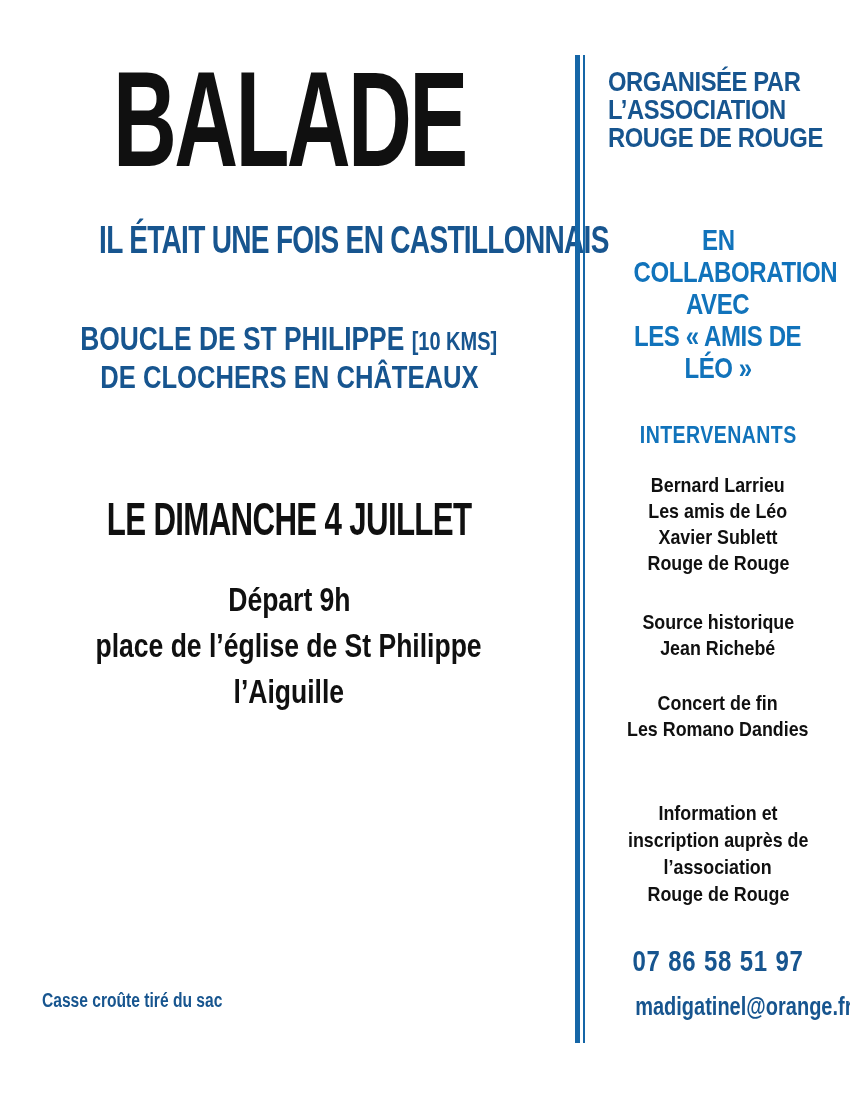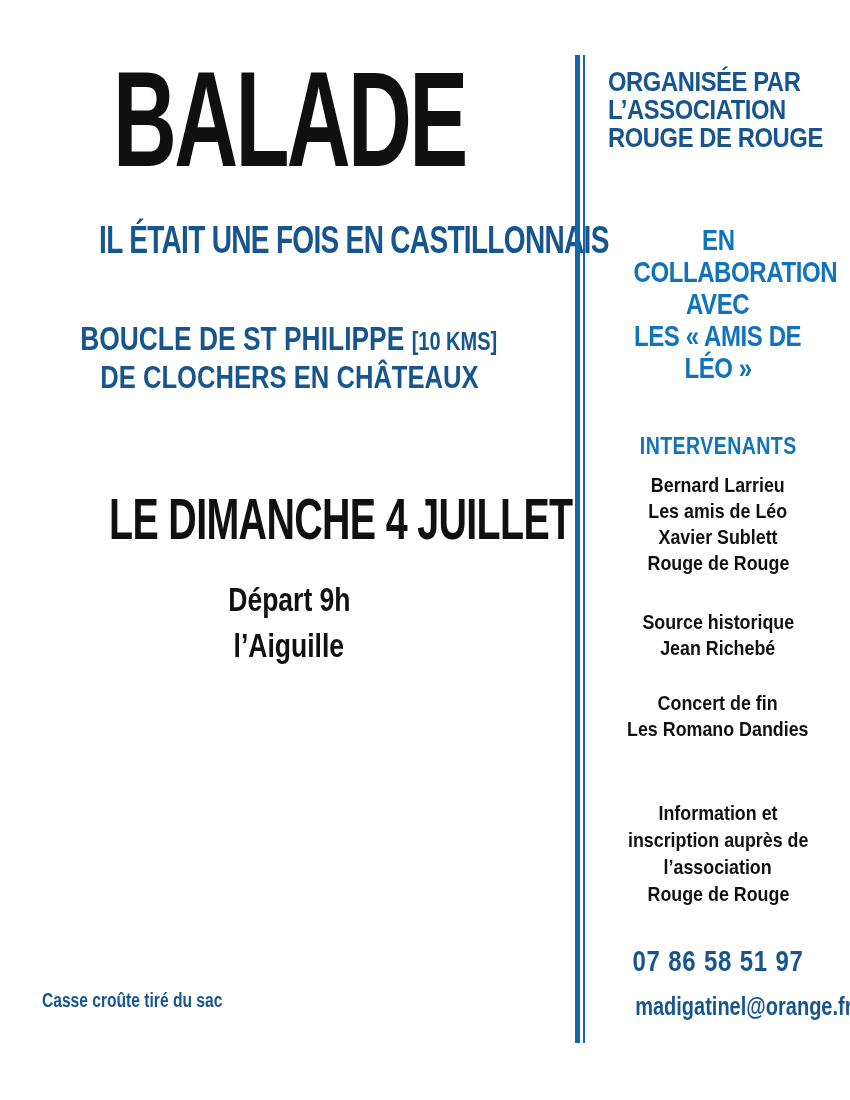--- a/index.html
+++ b/index.html
@@ -32,34 +32,34 @@
   .sx85{transform:scaleX(.85);}
 
   .navy{color:var(--navy);text-align:center;}
   .blue{color:var(--blue);}
   .ink{color:var(--ink);}
   .title{top:48px;width:578px;font-size:136px;line-height:142px;letter-spacing:-4px;}
   .subtitle{top:218px;width:578px;font-size:39px;line-height:44px;letter-spacing:-1px;}
   .route1{top:320px;width:578px;font-size:33px;line-height:38px;}
   .route-dist{font-size:25px;}
   .route2{top:358px;width:578px;font-size:32px;line-height:38px;}
-  .date-line{top:490px;width:578px;font-size:58px;line-height:58px;letter-spacing:-1px;}
+  .date-line{top:490px;width:578px;font-size:46px;line-height:58px;letter-spacing:-1px;}
   .departure{top:576px;width:578px;font-size:34px;line-height:46px;}
   .participation{top:895px;left:42px;font-size:29px;}
   .meal{top:945px;left:42px;font-size:20px;margin-top:44px;}
 
   
   .divider-thick{left:575px;top:55px;width:5px;height:988px;background:#1566a7;}
   .divider-thin{left:583px;top:55px;width:2px;height:988px;background:#1566a7;}
 
   
   .r{left:596px;width:220px;margin-left:12px;}
   .organizer{top:68px;font-size:28px;line-height:28px;text-align:left;letter-spacing:-.5px;}
   .collab{top:224px;font-size:30px;line-height:32px;letter-spacing:-.5px;}
-  .interv-title{top:433px;font-size:23px;letter-spacing:.5px;}
+  .interv-title{top:422px;font-size:23px;letter-spacing:.5px;}
   .interv-names{top:472px;font-size:21px;line-height:26px;}
   .source{top:609px;font-size:21px;line-height:26px;}
   .concert{top:690px;font-size:21px;line-height:26px;}
   .info{top:799px;font-size:21px;line-height:27px;}
   .phone{top:944px;font-size:30px;letter-spacing:1px;}
   .email{top:992px;font-size:25px;}
 </style>
 </head>
 <body>
 
@@ -80,20 +80,21 @@
   <div class="abs center route2 navy">
     <span class="sq sx80">DE CLOCHERS EN CHÂTEAUX</span>
   </div>
 
   <div class="abs center date-line ink">
     <span class="sq sx68">LE DIMANCHE 4 JUILLET</span>
   </div>
 
   <div class="abs center departure ink">
     <div><span class="sq sx78">Départ 9h</span></div>
+    <div><span class="sq sx78">place de l’église de St Philippe</span></div>
     <div><span class="sq sx78">l’Aiguille</span></div>
   </div>
 
 
   <div class="abs meal navy">
     <span class="sq-l sx78">Casse croûte tiré du sac</span>
   </div>
 
   <div class="abs divider-thick"></div>
   <div class="abs divider-thin"></div>

